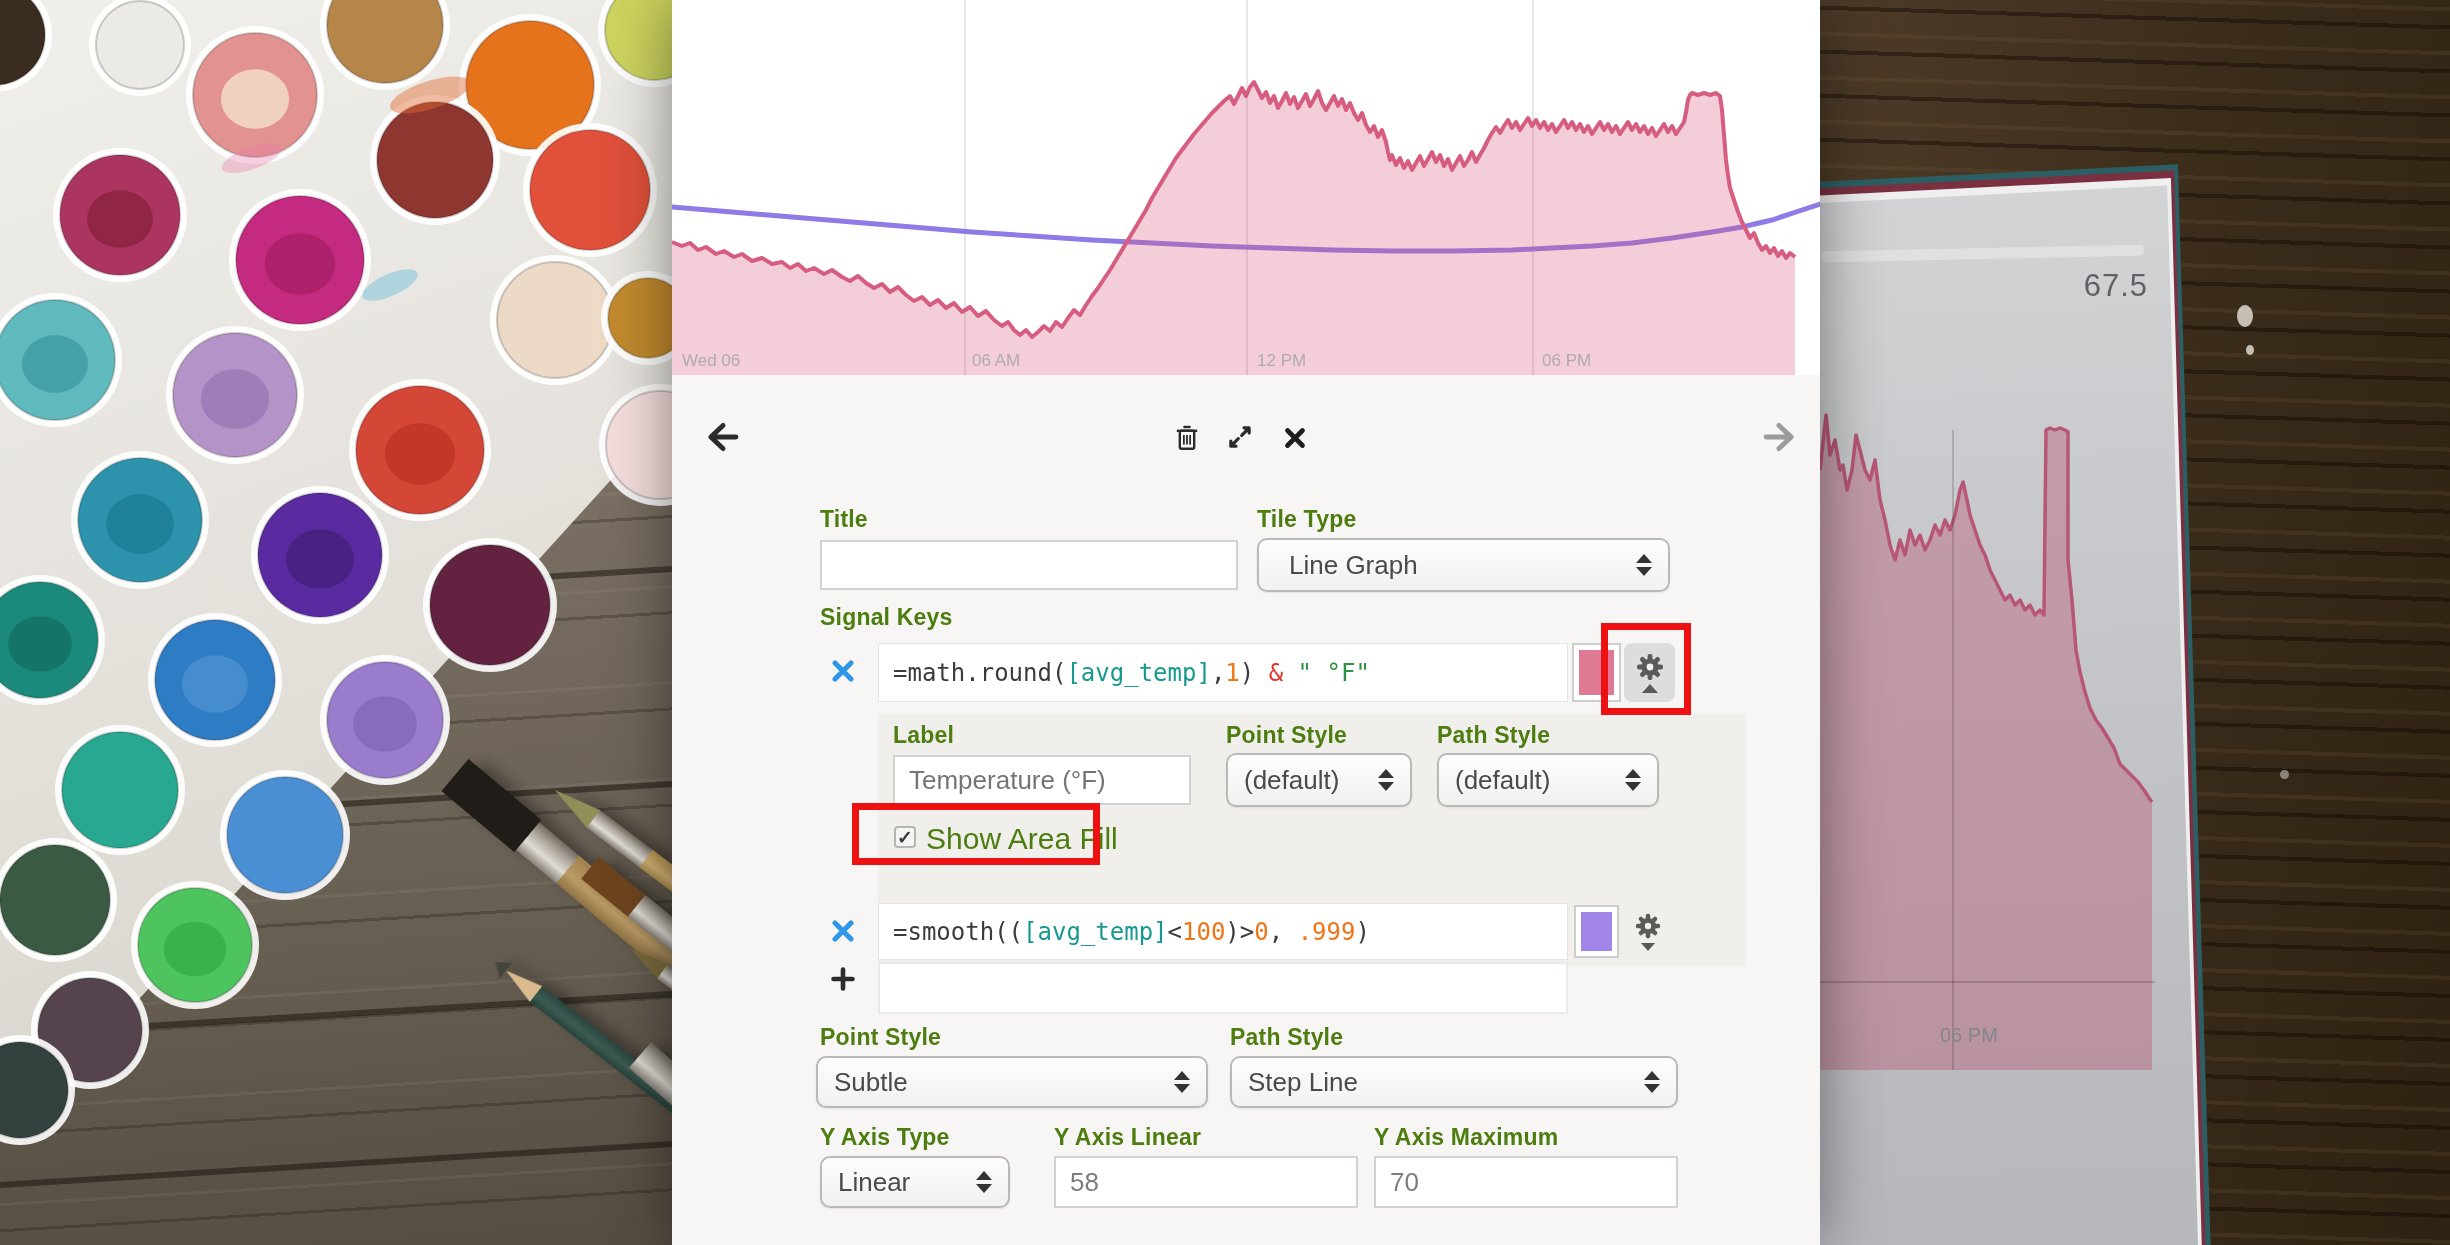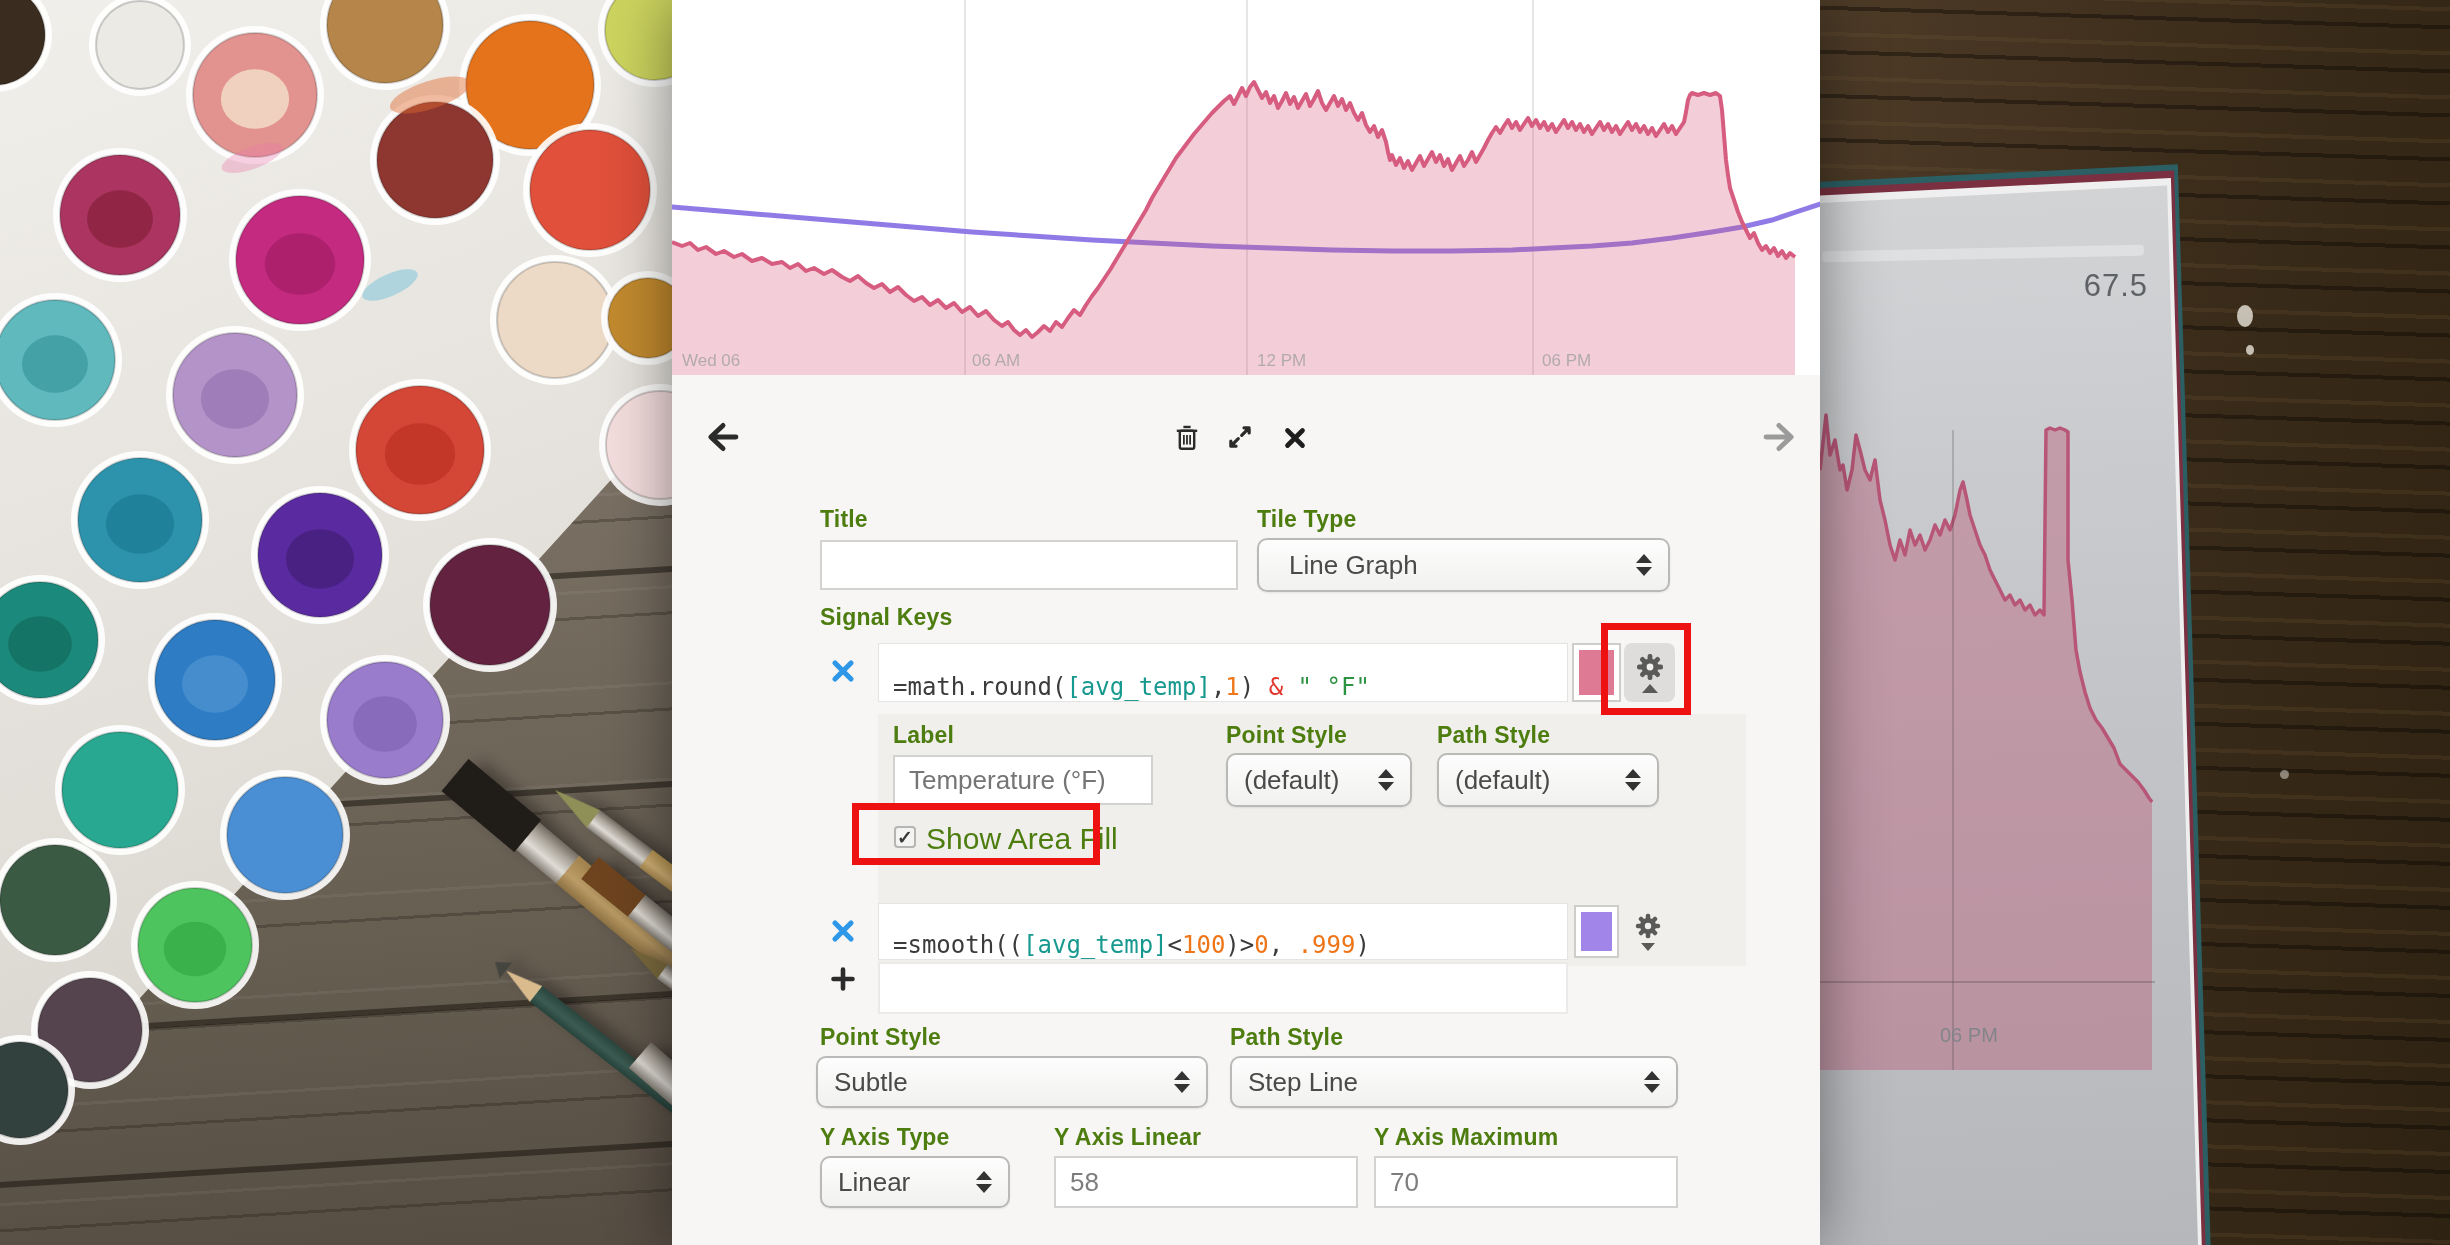--- a/index.html
+++ b/index.html
@@ -48,21 +48,21 @@
   .sel{position:absolute;box-sizing:border-box;border:2px solid #b9b9b7;border-radius:10px;
     background:linear-gradient(#fdfdfd,#f1f1ef);display:flex;align-items:center;
     font-size:26px;color:#4a4a4a;padding:0 16px;cursor:pointer;box-shadow:0 1px 2px rgba(0,0,0,.08);}
   .sel .txt{flex:1;white-space:nowrap;overflow:hidden;}
   .arrows{width:16px;display:flex;flex-direction:column;align-items:center;gap:4px;}
   .arrows i{display:block;width:0;height:0;border-left:8px solid transparent;border-right:8px solid transparent;}
   .arrows .up{border-bottom:9px solid #333;}
   .arrows .dn{border-top:9px solid #333;}
 
   .code-input{position:absolute;background:#fff;border:1px solid #e4e4e2;box-sizing:border-box;
-    display:flex;align-items:flex-end;padding:0 14px;font-family:"DejaVu Sans Mono",monospace;font-size:24px;white-space:pre;}
+    display:flex;align-items:center;padding:0 14px;font-family:"DejaVu Sans Mono",monospace;font-size:24px;white-space:pre;}
   .seg-plain{color:#3b3b3b;} .seg-signal{color:#18998f;} .seg-num{color:#ee7518;}
   .seg-op{color:#e2342a;} .seg-str{color:#2e9243;}
   .swatch-box{position:absolute;background:#fff;border:2px solid #cdcdcb;box-sizing:border-box;padding:5px;cursor:pointer;}
   .swatch-box i{display:block;width:100%;height:100%;}
   .gear-btn{position:absolute;background:#dedddb;border-radius:8px;display:flex;flex-direction:column;
     align-items:center;justify-content:center;gap:2px;cursor:pointer;}
   .tri-up{width:0;height:0;border-left:8px solid transparent;border-right:8px solid transparent;border-bottom:9px solid #5a5a58;}
   .tri-dn{width:0;height:0;border-left:7px solid transparent;border-right:7px solid transparent;border-top:8px solid #5a5a58;}
   .gear-plain{position:absolute;display:flex;flex-direction:column;align-items:center;gap:3px;cursor:pointer;}
 
@@ -287,21 +287,21 @@
             <rect x="12.6" y="2" width="4.8" height="26" rx="2" transform="rotate(135 15 15)" fill="#5a5a58"></rect>
             <circle cx="15" cy="15" r="8.6" fill="#5a5a58"></circle>
             <circle cx="15" cy="15" r="3.4" fill="#f1f0ee"></circle>
           </g>
         </svg>
       <span class="tri-up"></span>
     </div>
 
     <div class="settings-panel" style="left:206px;top:714px;width:868px;height:252px;"></div>
     <div class="f-label" style="left:221px;top:722px;">Label</div>
-    <input class="t-input" style="left: 221px; top: 755px; width: 260px; height: 50px;" placeholder="Temperature (°F)">
+    <input class="t-input" style="left: 221px; top: 755px; width: 298px; height: 50px;" placeholder="Temperature (°F)">
     <div class="f-label" style="left:554px;top:722px;">Point Style</div>
     <div class="sel" style="left:554px;top:753px;width:186px;height:54px;">
       <span class="txt">(default)</span>
       <span class="arrows">
           <i class="up"></i>
           <i class="dn"></i>
         </span>
     </div>
     <div class="f-label" style="left:765px;top:722px;">Path Style</div>
     <div class="sel" style="left:765px;top:753px;width:222px;height:54px;">

